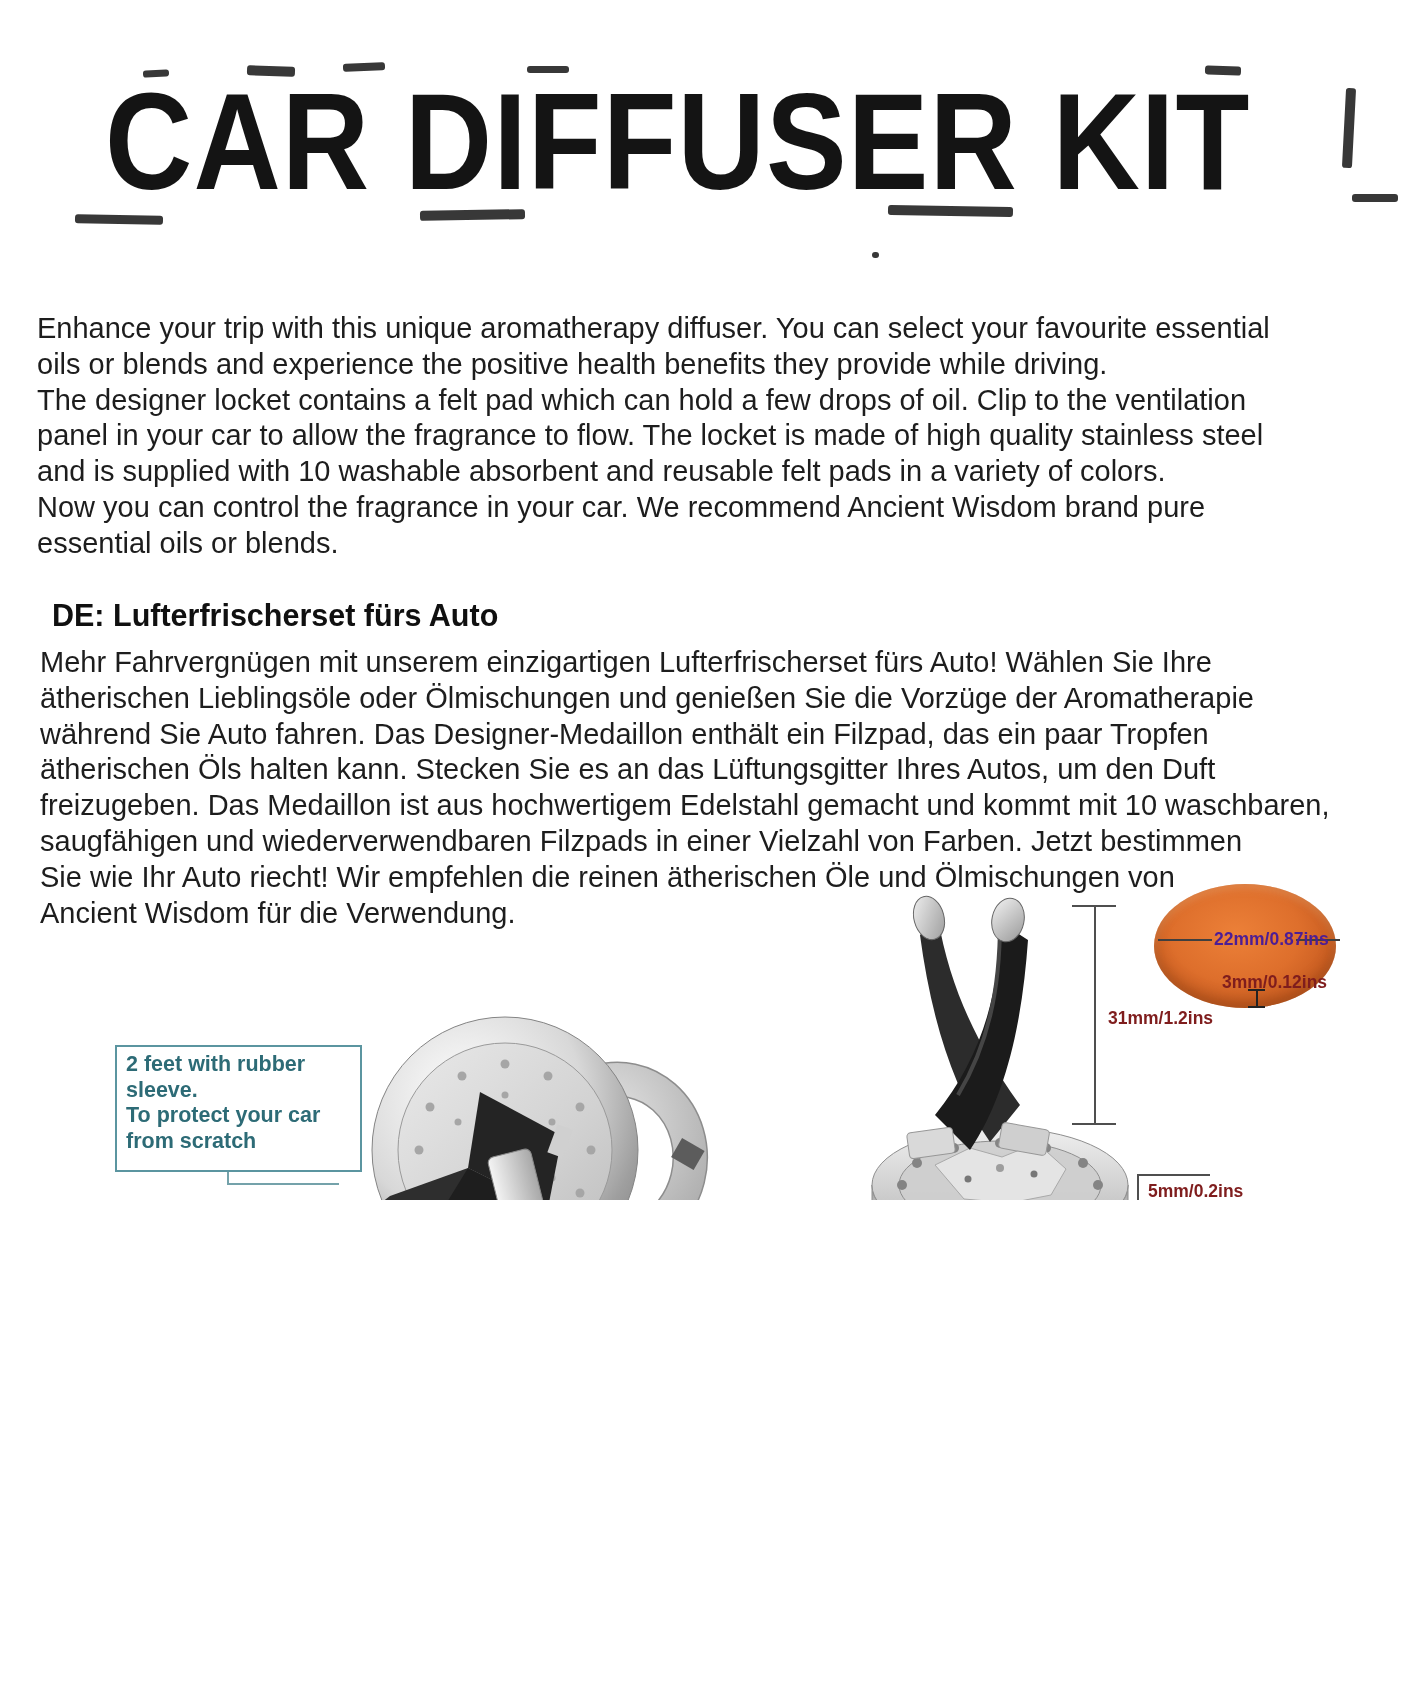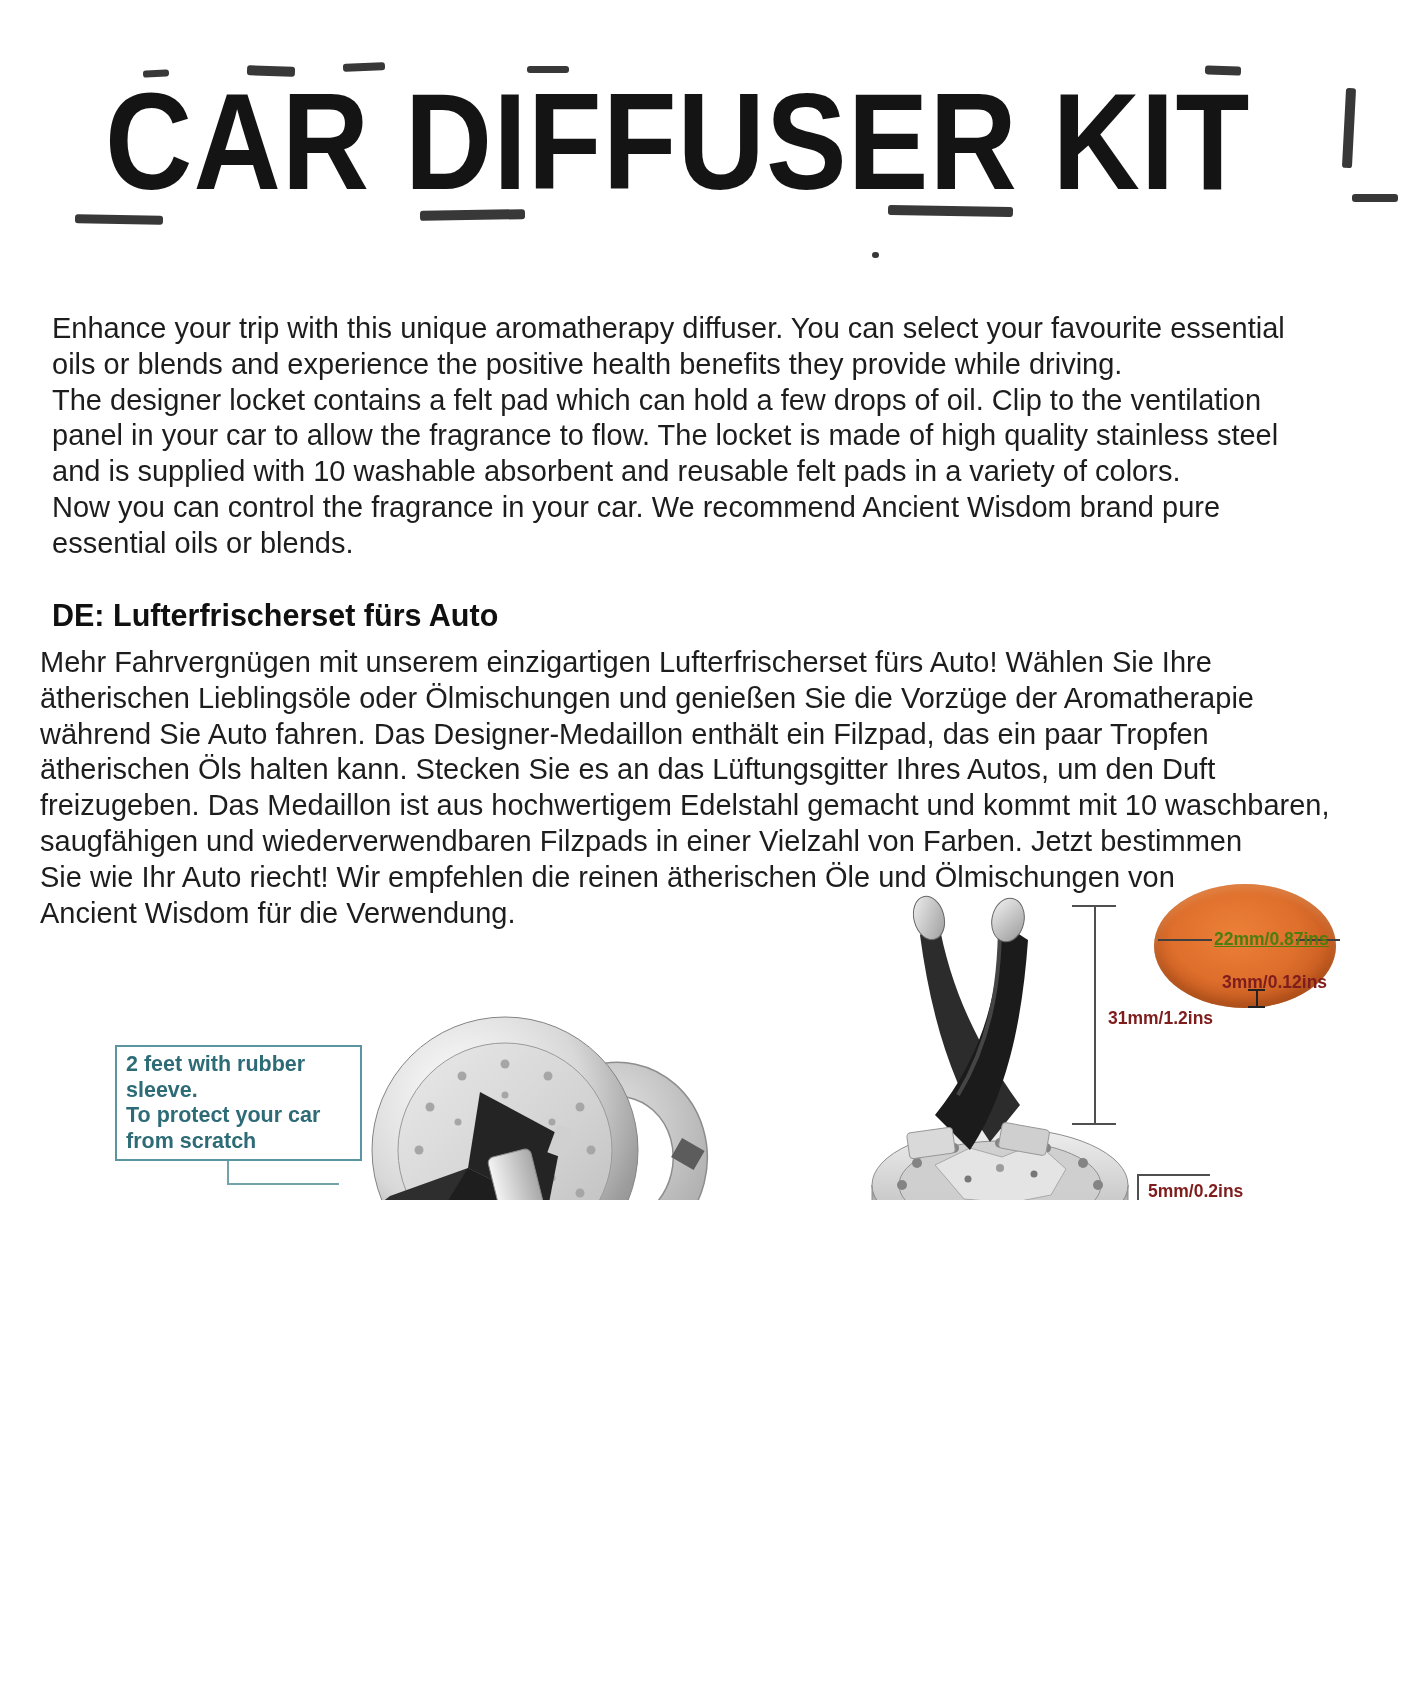--- a/index.html
+++ b/index.html
@@ -47,21 +47,21 @@
   <div class="smudge" style="left:343px;top:63px;width:42px;height:8px;transform:rotate(-2deg);"></div>
   <div class="smudge" style="left:527px;top:66px;width:42px;height:7px;"></div>
   <div class="smudge" style="left:1205px;top:66px;width:36px;height:9px;transform:rotate(2deg);"></div>
   <div class="smudge" style="left:1344px;top:88px;width:10px;height:80px;transform:rotate(3deg);"></div>
   <div class="smudge" style="left:75px;top:215px;width:88px;height:9px;transform:rotate(1deg);"></div>
   <div class="smudge" style="left:420px;top:210px;width:105px;height:10px;transform:rotate(-1deg);"></div>
   <div class="smudge" style="left:888px;top:206px;width:125px;height:10px;transform:rotate(1deg);"></div>
   <div class="smudge" style="left:1352px;top:194px;width:46px;height:8px;"></div>
   <div class="smudge" style="left:872px;top:252px;width:7px;height:6px;"></div>
 
-  <div class="abs para" style="left:52px;top:311px;width:1360px;">Enhance your trip with this unique aromatherapy diffuser. You can select your favourite essential
+  <div class="abs para" style="left:37px;top:311px;width:1360px;">Enhance your trip with this unique aromatherapy diffuser. You can select your favourite essential
 oils or blends and experience the positive health benefits they provide while driving.
 The designer locket contains a felt pad which can hold a few drops of oil. Clip to the ventilation
 panel in your car to allow the fragrance to flow. The locket is made of high quality stainless steel
 and is supplied with 10 washable absorbent and reusable felt pads in a variety of colors.
 Now you can control the fragrance in your car. We recommend Ancient Wisdom brand pure
 essential oils or blends.</div>
 
   <div class="abs h1" style="left:52px;top:598px;">DE: Lufterfrischerset fürs Auto</div>
   <div class="abs para" style="left:40px;top:645px;width:1362px;">Mehr Fahrvergnügen mit unserem einzigartigen Lufterfrischerset fürs Auto! Wählen Sie Ihre
 ätherischen Lieblingsöle oder Ölmischungen und genießen Sie die Vorzüge der Aromatherapie
@@ -130,21 +130,21 @@
       <path d="M24,230 L40,252" stroke="#4d4d4d" stroke-width="3" fill="none"></path>
       <g transform="rotate(-14 188 192)">
         <rect x="166" y="152" width="44" height="80" rx="6" fill="url(#mag1)" stroke="#8a8a8a"></rect>
       </g>
       <rect x="222" y="126" width="16" height="30" fill="#d0d0d0" transform="rotate(20 230 141)"></rect>
     </g>
   </svg>
 
   <div class="leader" style="left:227px;top:1105px;width:2px;height:80px;"></div>
   <div class="leader" style="left:227px;top:1183px;width:112px;height:2px;"></div>
-  <div class="abs callout" style="left:115px;top:1045px;width:234px;padding:5px 0 5px 9px;">2 feet with rubber sleeve.
+  <div class="abs callout" style="left:115px;top:1045px;width:234px;padding:5px 0 16px 9px;">2 feet with rubber sleeve.
 To protect your car from scratch</div>
 
   <svg class="abs" style="left:850px;top:880px;" width="566" height="440" viewBox="0 0 566 440">
     <defs>
       <linearGradient id="discTop" x1="0" y1="0" x2="0" y2="1">
         <stop offset="0%" stop-color="#efefef"></stop>
           <stop offset="100%" stop-color="#b5b5b5"></stop>
       </linearGradient>
       <linearGradient id="discSide" x1="0" y1="0" x2="0" y2="1">
         <stop offset="0%" stop-color="#8f8f8f"></stop>
@@ -196,21 +196,21 @@
   </svg>
 
   <div class="dline" style="left:1094px;top:905px;width:2px;height:220px;"></div>
   <div class="dline" style="left:1072px;top:905px;width:44px;height:2px;"></div>
   <div class="dline" style="left:1072px;top:1123px;width:44px;height:2px;"></div>
   <div class="abs dim" style="left:1108px;top:1008px;">31mm/1.2ins</div>
 
   <div class="abs" id="orange-pad"></div>
   <div class="dline" style="left:1158px;top:939px;width:54px;height:2px;background:#3f3f3f;"></div>
   <div class="dline" style="left:1296px;top:939px;width:44px;height:2px;background:#3f3f3f;"></div>
-  <div class="abs dim" style="left:1214px;top:929px;color:#4d7c0f;text-decoration:underline;">22mm/0.87ins</div>
+  <div class="abs dim" style="left:1214px;top:929px;color:#4c1d95;">22mm/0.87ins</div>
   <div class="dline" style="left:1256px;top:990px;width:2px;height:18px;background:#222;"></div>
   <div class="dline" style="left:1248px;top:989px;width:17px;height:2px;background:#222;"></div>
   <div class="dline" style="left:1248px;top:1006px;width:17px;height:2px;background:#222;"></div>
   <div class="abs dim" style="left:1222px;top:972px;">3mm/0.12ins</div>
 
   <div class="dline" style="left:1137px;top:1174px;width:73px;height:2px;"></div>
   <div class="dline" style="left:1137px;top:1205px;width:73px;height:2px;"></div>
   <div class="dline" style="left:1137px;top:1174px;width:2px;height:33px;"></div>
   <div class="abs dim" style="left:1148px;top:1181px;">5mm/0.2ins</div>
 

